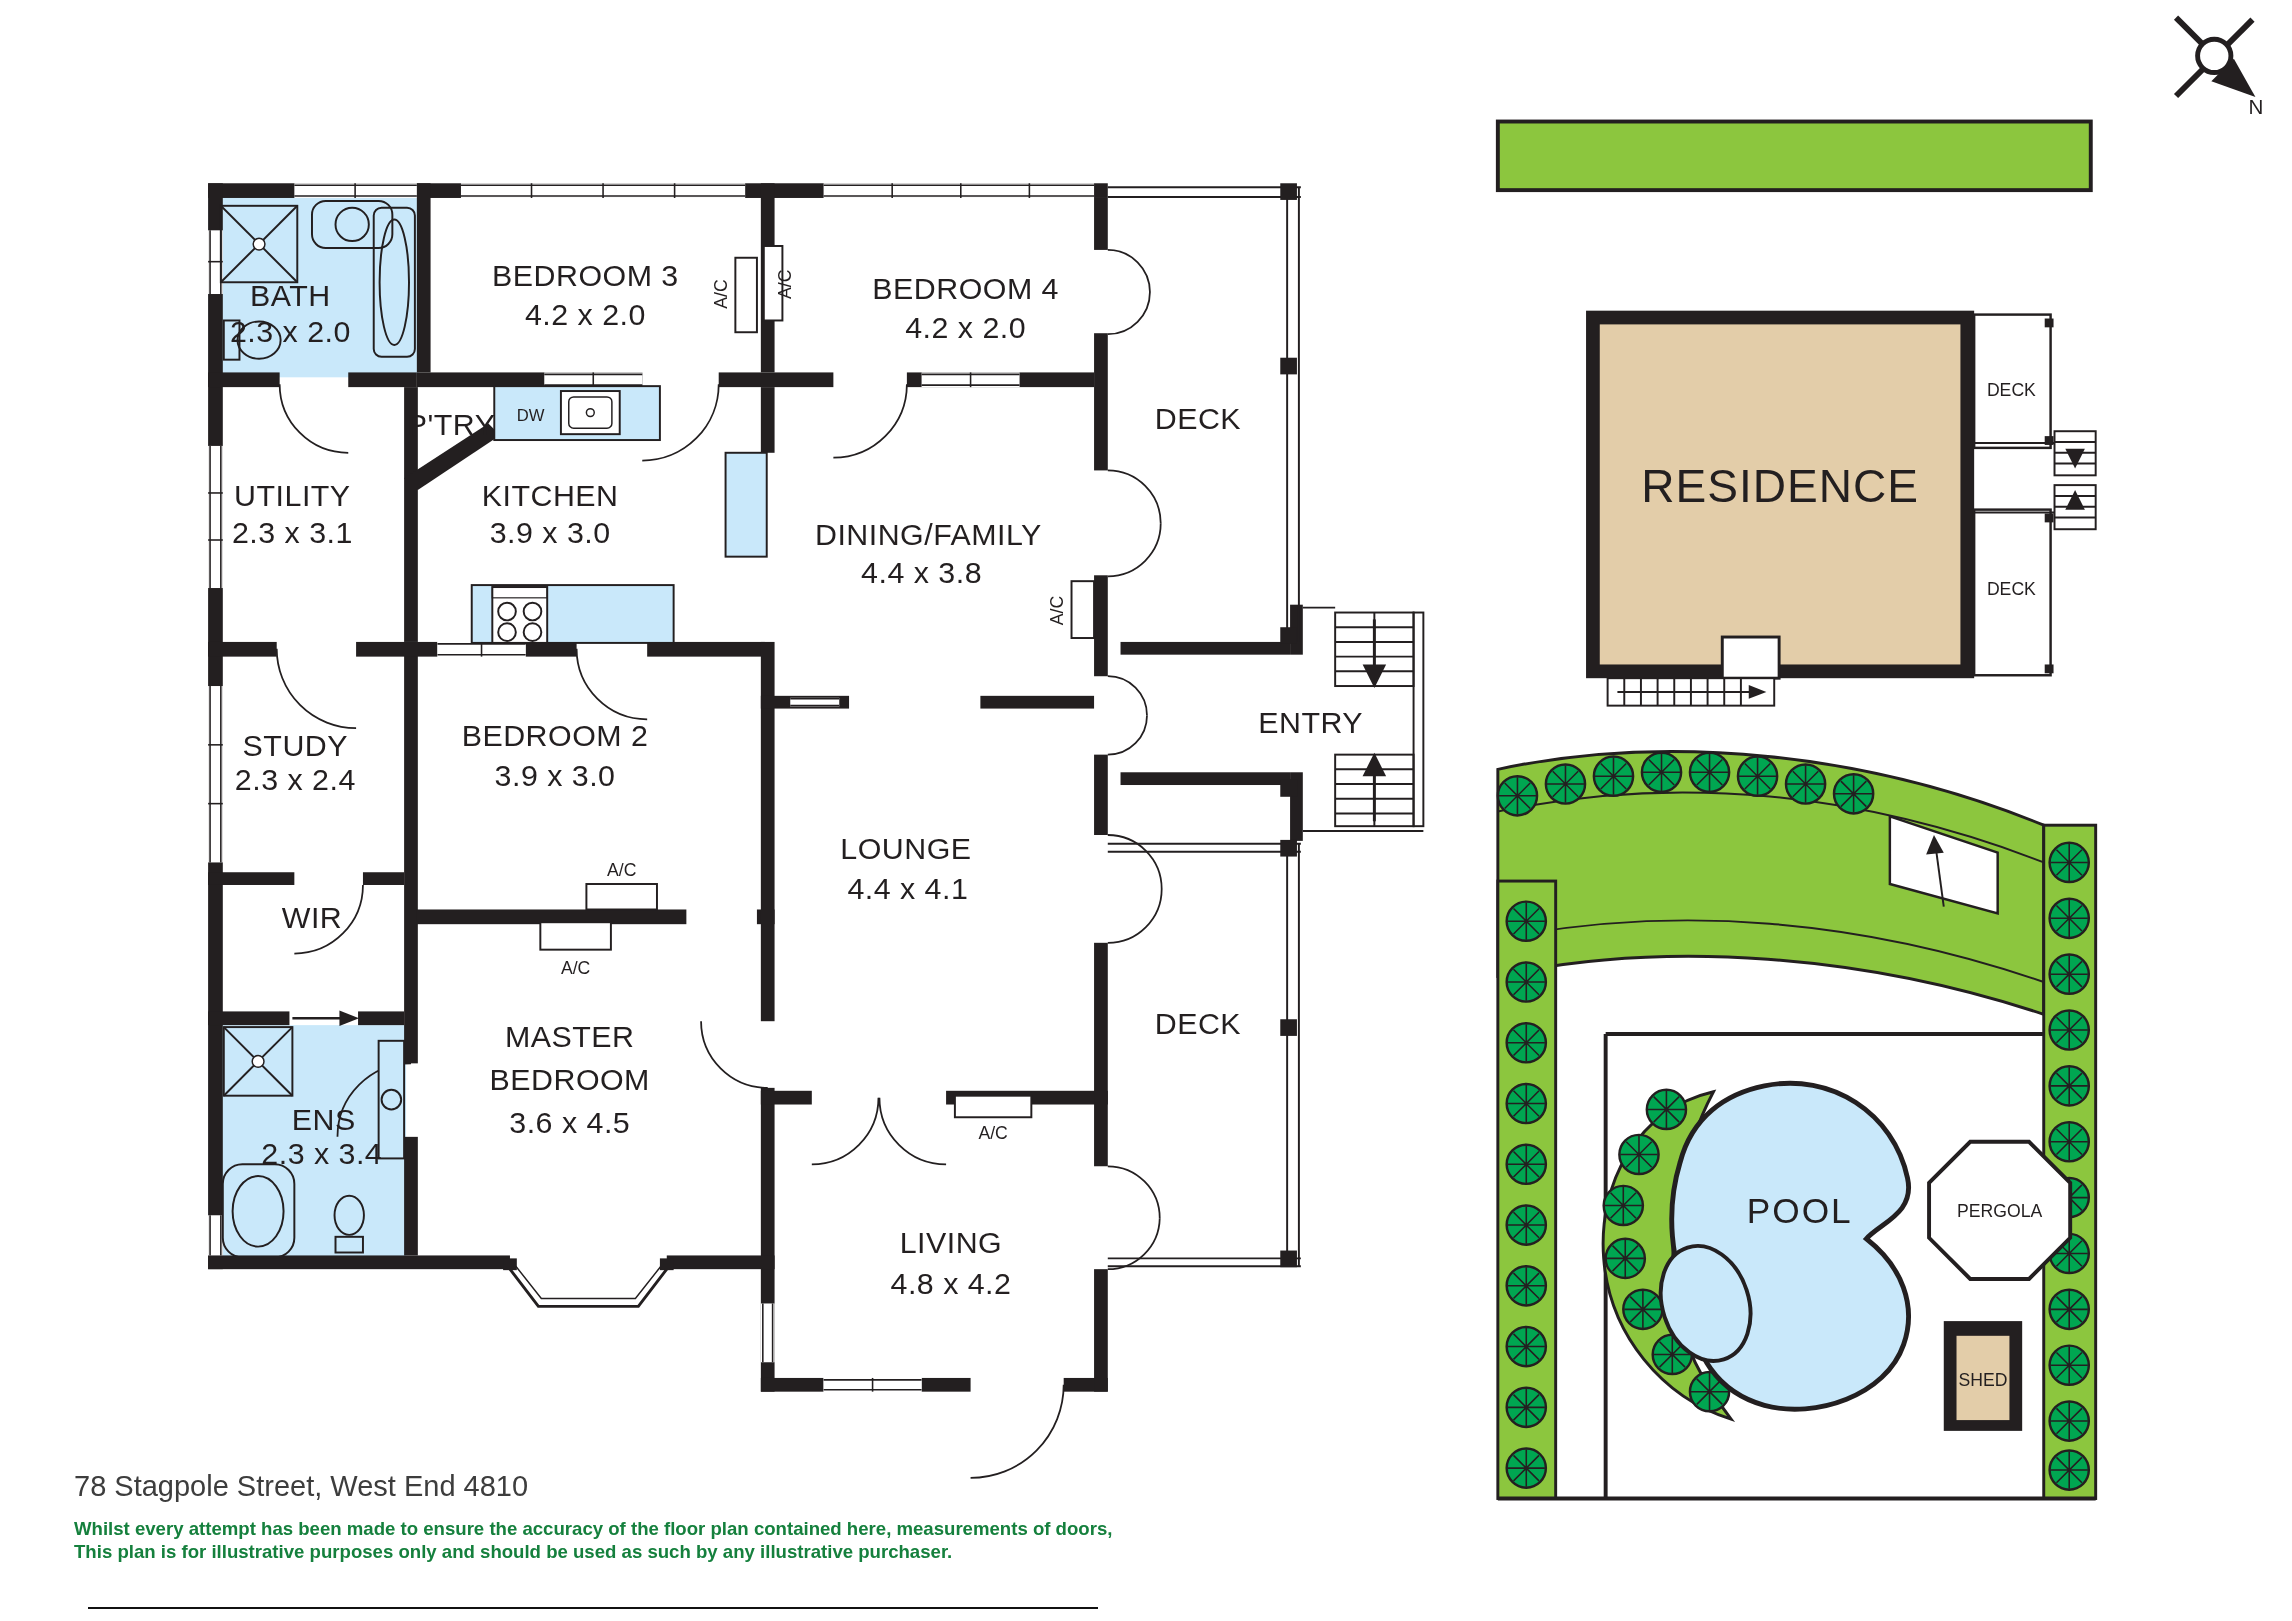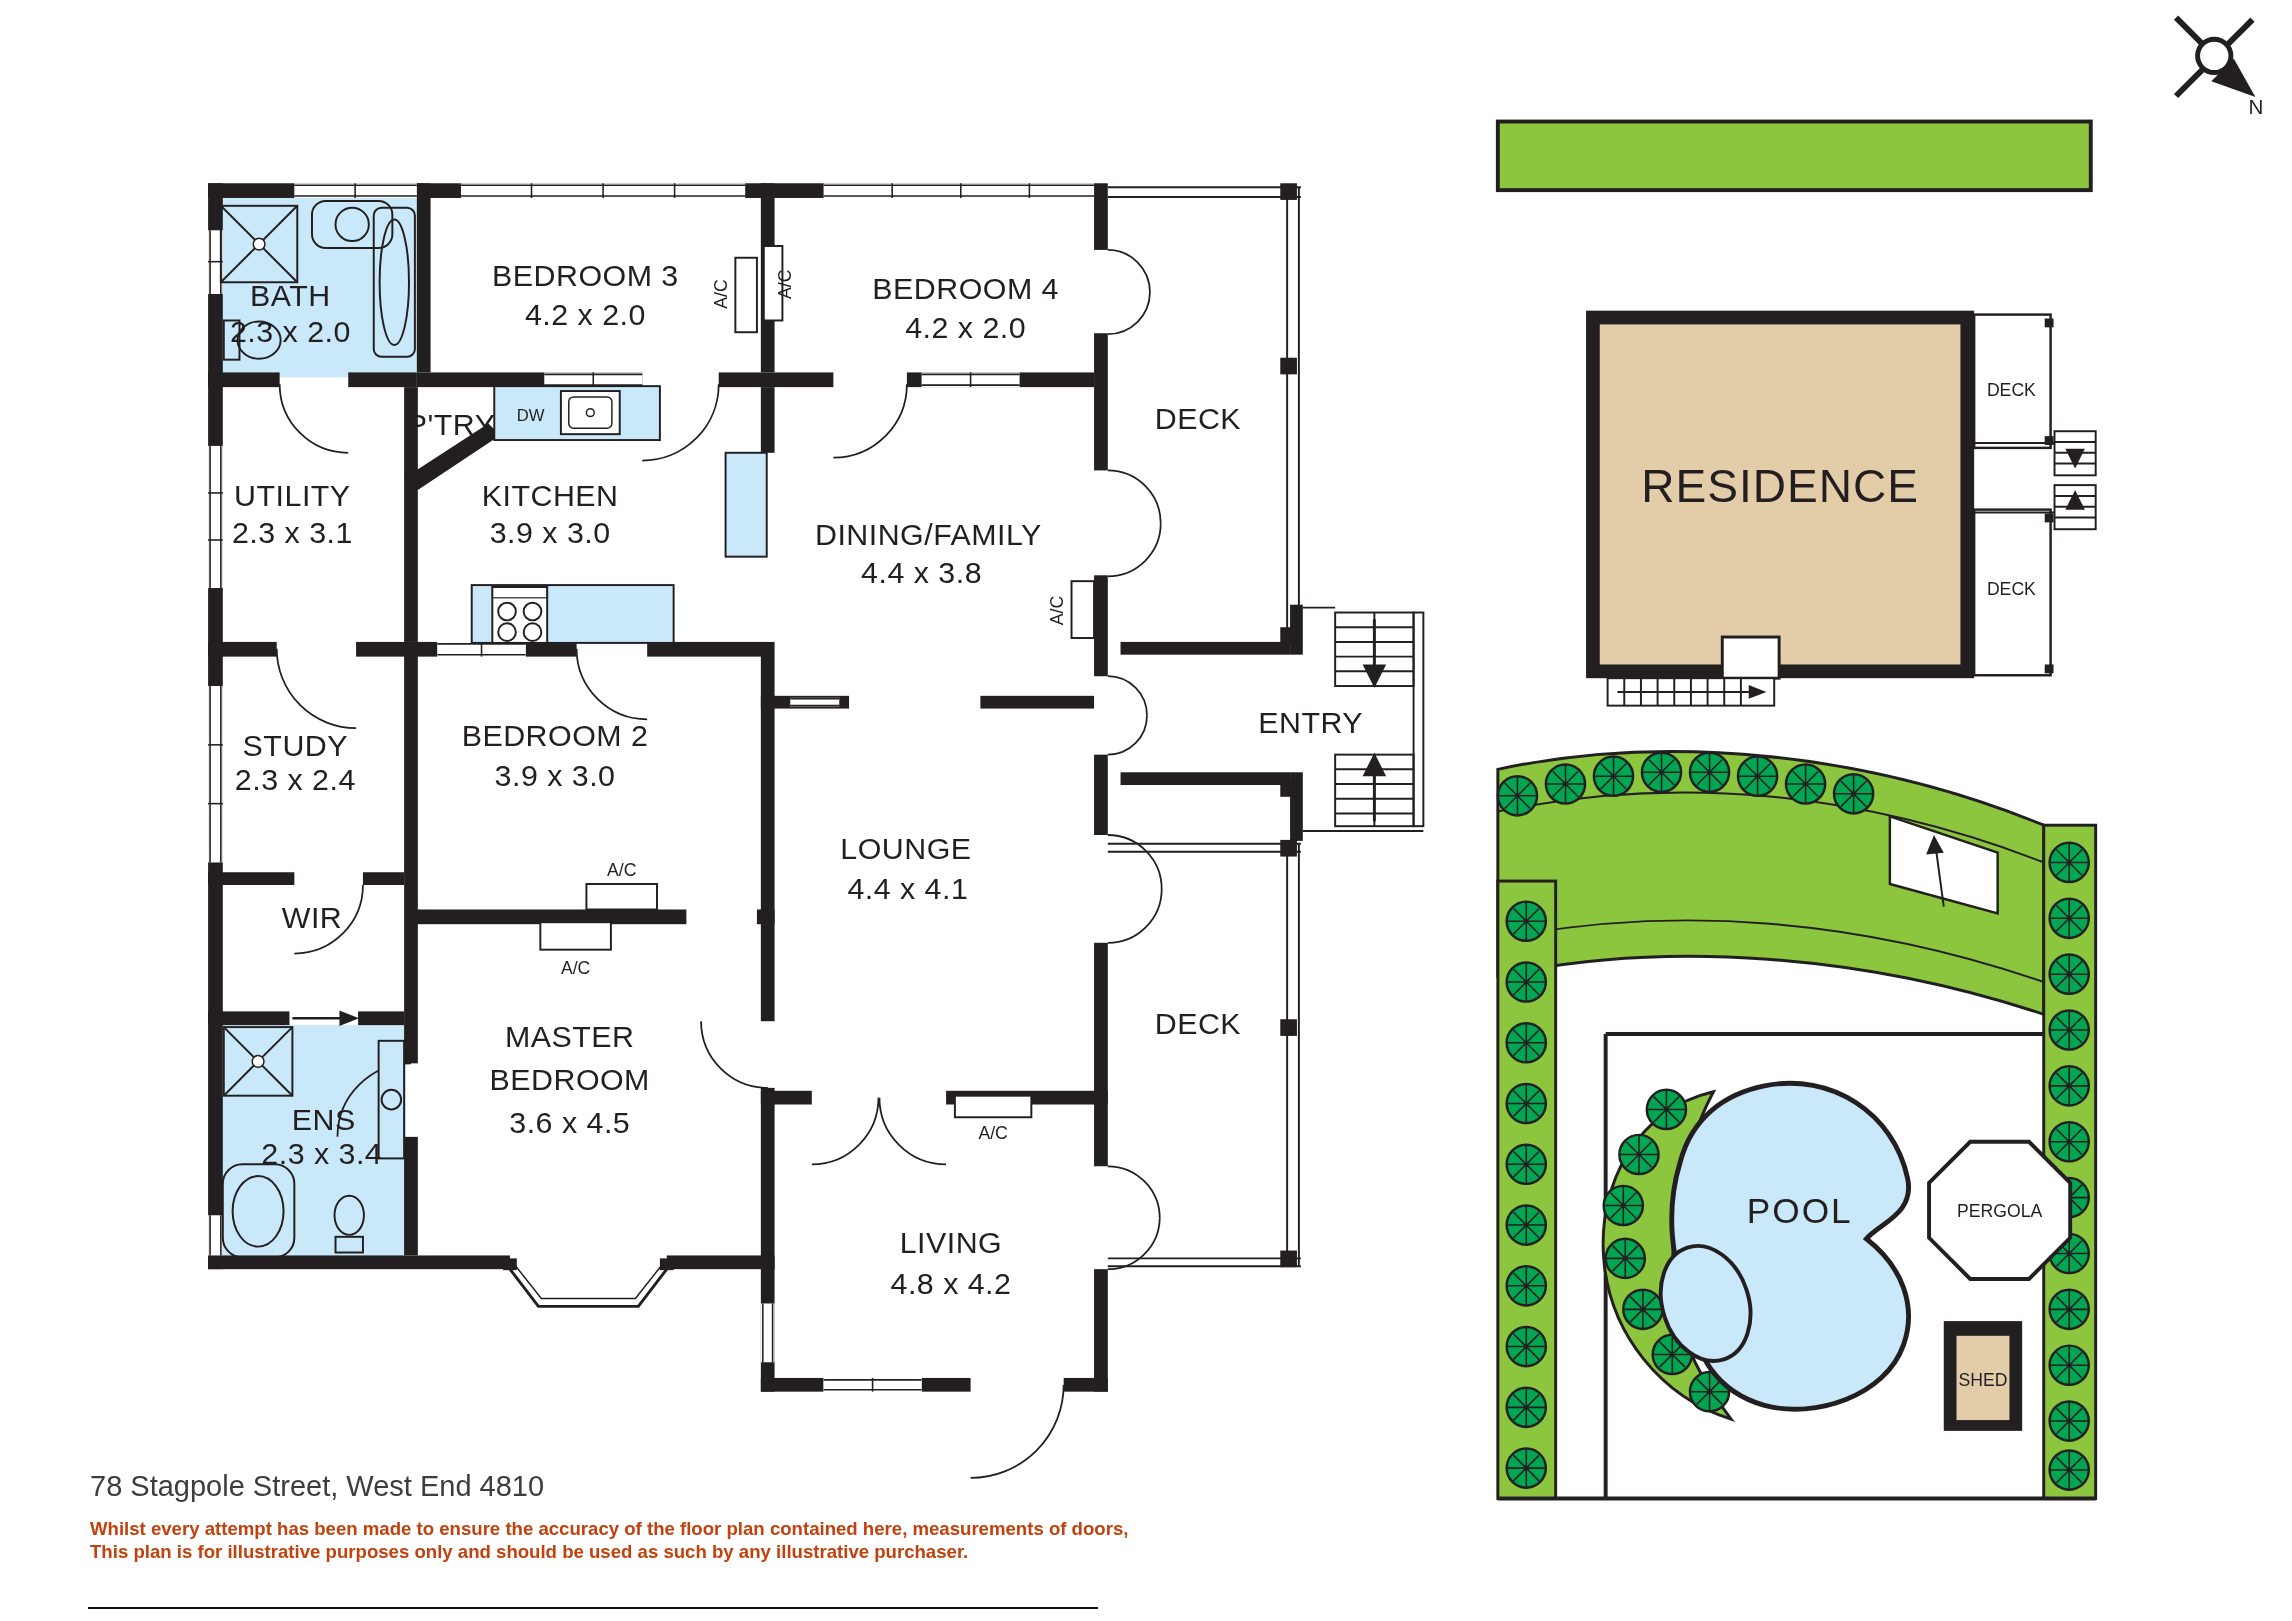--- a/index.html
+++ b/index.html
@@ -10,23 +10,23 @@
   .dw-label{font-family:"Liberation Sans",sans-serif;font-size:17px;fill:#231F20;text-anchor:middle;}
   .site-big{font-family:"Liberation Sans",sans-serif;font-size:47px;fill:#231F20;text-anchor:middle;letter-spacing:1px;}
   .site-pool{font-family:"Liberation Sans",sans-serif;font-size:36px;fill:#231F20;text-anchor:middle;letter-spacing:2px;}
   .site-small{font-family:"Liberation Sans",sans-serif;font-size:18px;fill:#231F20;text-anchor:middle;}
   .north-label{font-family:"Liberation Sans",sans-serif;font-size:21px;fill:#231F20;}
   .wall{fill:#231F20;}
   .thin{stroke:#231F20;stroke-width:2;fill:none;}
   .door{stroke:#231F20;stroke-width:1.8;fill:none;}
   .fixture{stroke:#231F20;stroke-width:2;fill:none;}
   .winline{stroke:#231F20;stroke-width:1.6;}
-  #footer{position:absolute;left:90px;top:1470px;width:1176px;}
+  #footer{position:absolute;left:74px;top:1470px;width:1176px;}
   #address{font-size:29px;color:#3d3d3d;margin:0 0 13.7px 0;font-weight:400;}
-  .disc{font-size:18.6px;font-weight:bold;color:#c2410c;line-height:23.5px;margin:0;}
+  .disc{font-size:18.6px;font-weight:bold;color:#15803d;line-height:23.5px;margin:0;}
   #rule{position:absolute;left:88px;top:1607px;width:1010px;height:2px;background:#111;}
 </style>
 </head>
 <body>
 
 <svg width="2293" height="1621" viewBox="0 0 2339 1654">
   <defs>
     <g id="tree">
       <circle r="20" fill="#00A651" stroke="#231F20" stroke-width="2.5"></circle>
       <path d="M0,-19 L0,19 M-19,0 L19,0 M-13,-13 L13,13 M-13,13 L13,-13" stroke="#231F20" stroke-width="1.6" fill="none"></path>

